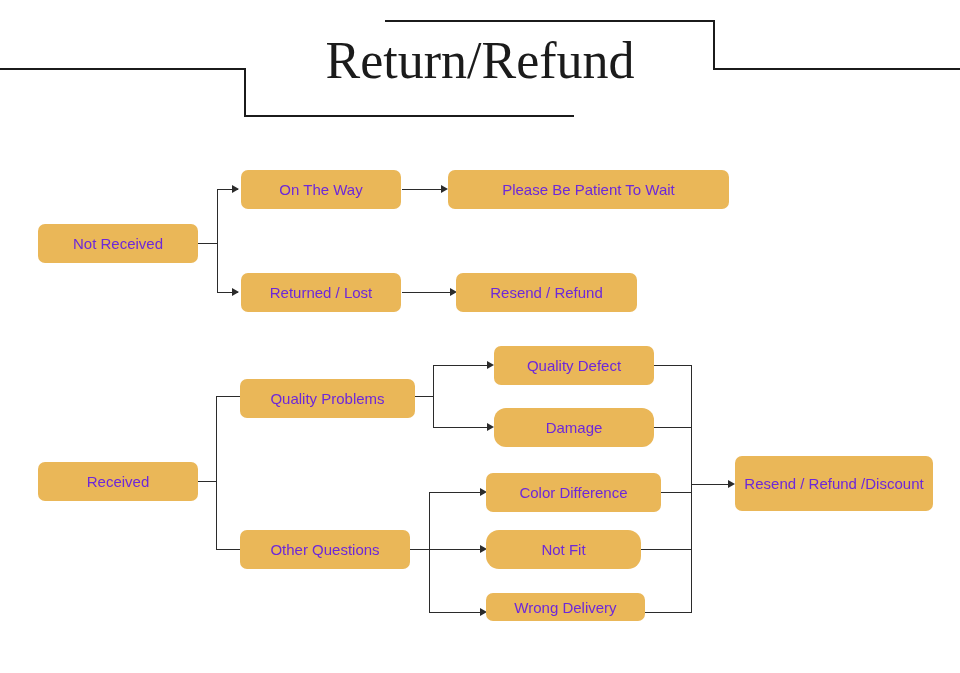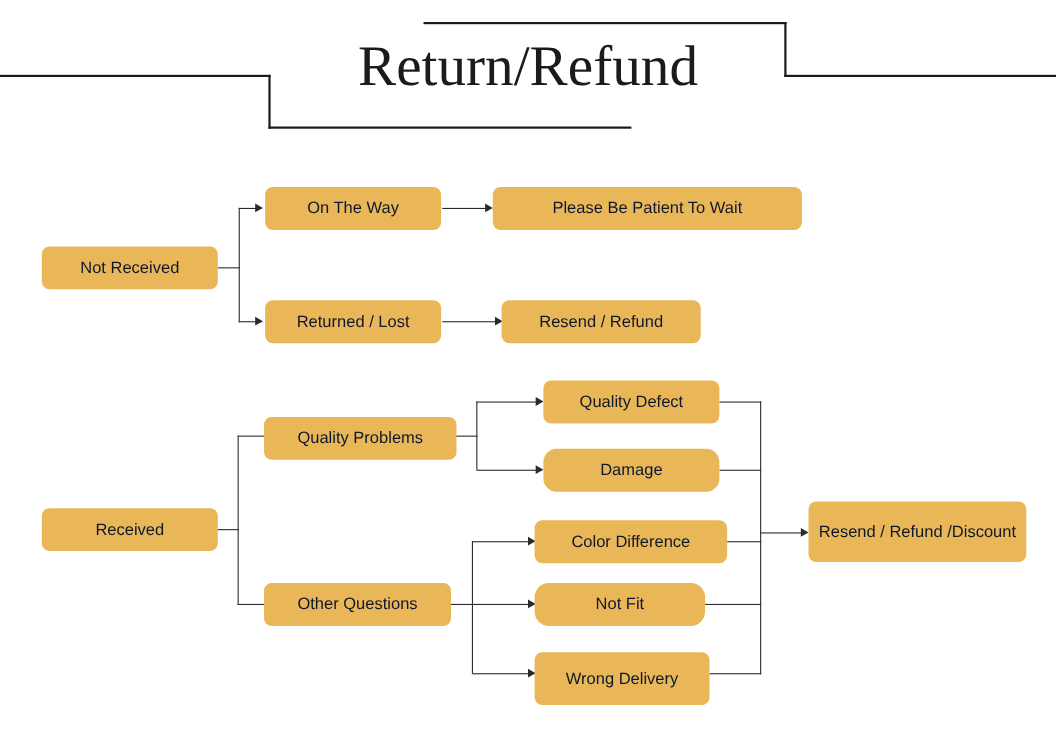--- a/index.html
+++ b/index.html
@@ -39,21 +39,21 @@
     line-height: 58px;
   }
   .rule {
     position: absolute;
     background: #1b1b1b;
   }
   
   .node {
     position: absolute;
     background: #eab758;
-    color: #0f172a;
+    color: #6d28d9;
     border-radius: 7px;
     font-size: 15px;
     display: flex;
     align-items: center;
     justify-content: center;
     text-align: center;
     box-sizing: border-box;
     line-height: 19px;
     padding: 0 6px;
   }
@@ -179,21 +179,21 @@
   </div>
 
   <div class="node" style="left:486px; top:473px; width:175px; height:39px;">
     <span>Color Difference</span>
   </div>
 
   <div class="node" style="left:486px; top:530px; width:155px; height:39px;border-radius:13px;">
     <span>Not Fit</span>
   </div>
 
-  <div class="node" style="left:486px; top:593px; width:159px; height:48px;">
+  <div class="node" style="left:486px; top:593px; width:159px; height:28px;">
     <span>Wrong Delivery</span>
   </div>
 
   <div class="node" style="left:735px; top:456px; width:198px; height:55px; flex-direction:row;">
     <span>Resend / Refund /</span>
     <span>Discount</span>
   </div>
 
 </div>
 

